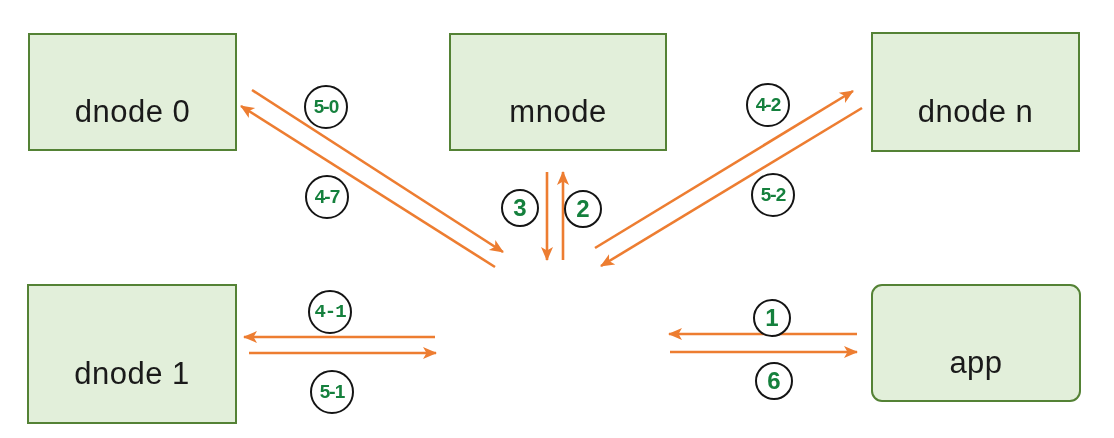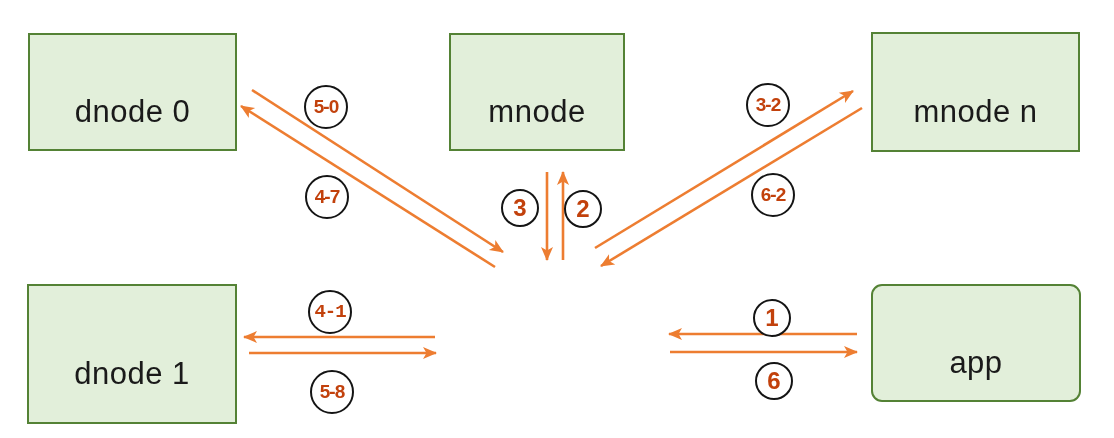--- a/index.html
+++ b/index.html
@@ -44,21 +44,21 @@
   }
   .badge {
     position: absolute;
     background: #ffffff;
     border: 2.5px solid #141414;
     border-radius: 50%;
     box-sizing: border-box;
     display: flex;
     align-items: center;
     justify-content: center;
-    color: #c2410c;
+    color: #15803d;
     font-weight: 600;
   }
   .badge-lg {
     width: 44px;
     height: 44px;
     font-size: 19px;
     letter-spacing: -1px;
   }
   .badge-sm {
     width: 38px;
@@ -90,37 +90,37 @@
     <line class="edge-line" x1="435" y1="337" x2="244" y2="337" marker-end="url(#ah)"></line>
     <line class="edge-line" x1="249" y1="353" x2="436" y2="353" marker-end="url(#ah)"></line>
 
     <line class="edge-line" x1="857" y1="334" x2="669" y2="334" marker-end="url(#ah)"></line>
     <line class="edge-line" x1="670" y1="352" x2="857" y2="352" marker-end="url(#ah)"></line>
   </svg>
 
   <div class="node" style="left:28px;  top:33px;  width:209px; height:118px;">
     <span class="node-label">dnode 0</span>
   </div>
-  <div class="node" style="left:449px; top:33px;  width:176px; height:118px;">
+  <div class="node" style="left:449px; top:33px;  width:218px; height:118px;">
     <span class="node-label">mnode</span>
   </div>
   <div class="node" style="left:871px; top:32px;  width:209px; height:120px;">
-    <span class="node-label">mnode n</span>
+    <span class="node-label">dnode n</span>
   </div>
   <div class="node" style="left:27px;  top:284px; width:210px; height:140px;">
     <span class="node-label">dnode 1</span>
   </div>
   <div class="node" style="left:871px; top:284px; width:210px; height:118px;border-radius:11px;">
     <span class="node-label">app</span>
   </div>
 
   <div class="badge badge-lg" style="left:304px; top:85px;">5-0</div>
   <div class="badge badge-lg" style="left:305px; top:175px;">4-7</div>
   <div class="badge badge-sm" style="left:501px; top:189px;">3</div>
   <div class="badge badge-sm" style="left:564px; top:190px;">2</div>
-  <div class="badge badge-lg" style="left:746px; top:83px;">3-2</div>
-  <div class="badge badge-lg" style="left:751px; top:173px;">6-2</div>
+  <div class="badge badge-lg" style="left:746px; top:83px;">4-2</div>
+  <div class="badge badge-lg" style="left:751px; top:173px;">5-2</div>
   <div class="badge badge-lg" style="left:308px; top:290px;font-family:Liberation Mono, monospace;">4-1</div>
-  <div class="badge badge-lg" style="left:310px; top:370px;">5-8</div>
+  <div class="badge badge-lg" style="left:310px; top:370px;">5-1</div>
   <div class="badge badge-sm" style="left:753px; top:299px;">1</div>
   <div class="badge badge-sm" style="left:755px; top:362px;">6</div>
 
 </div>
 
 </body></html>

